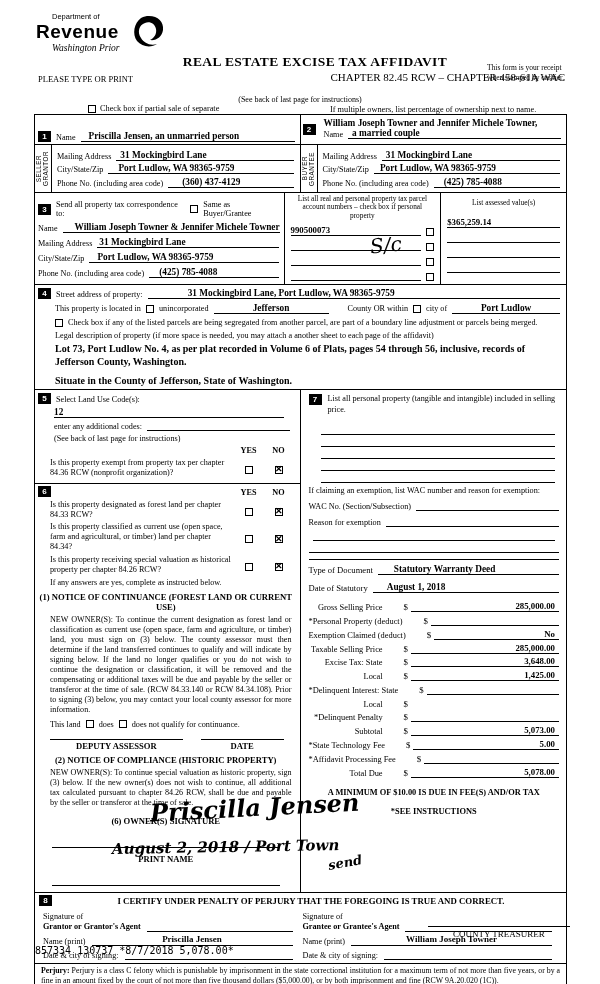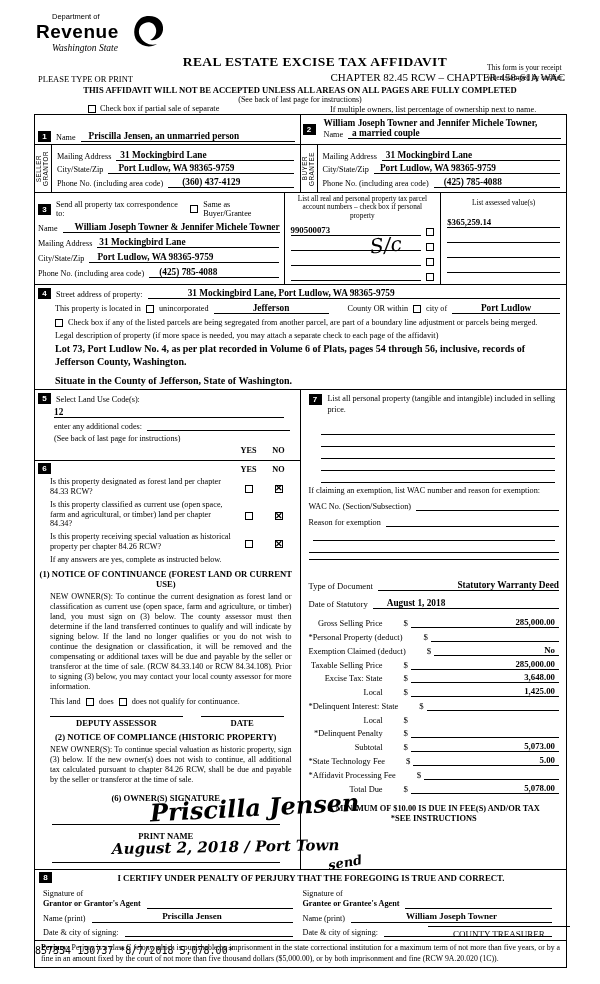--- a/index.html
+++ b/index.html
@@ -117,33 +117,32 @@
   .stamp { position:absolute; left:35px; top:945px; font-family:"DejaVu Sans Mono", monospace; font-size:10px; }
 </style>
 </head>
 <body>
 
 <div class="page">
 
   <div class="logo">
     <div class="logo-dept">Department of</div>
     <div class="logo-rev">Revenue</div>
-    <div class="logo-state">Washington State</div>
+    <div class="logo-state">Washington Prior</div>
     <svg class="logo-swirl" width="34" height="34" viewBox="0 0 34 34">
       <path d="M17 2 C26 2 32 8 31 16 C30 23 24 27 18 26 C22 24 25 20 24 15 C23 10 18 7 13 9 C7 11 5 18 9 24 C12 29 18 32 25 30 C19 34 10 33 5 27 C0 20 2 9 9 4 C12 2.5 14 2 17 2 Z" fill="#000"></path>
     </svg>
   </div>
   <div class="title">REAL ESTATE EXCISE TAX AFFIDAVIT</div>
   <div class="typeprint">PLEASE TYPE OR PRINT</div>
   <div class="chapter">CHAPTER 82.45 RCW – CHAPTER 458-61A WAC</div>
   <div class="receipt">
     <div>This form is your receipt</div>
     <div>when stamped by cashier.</div>
   </div>
-  <div class="warning">THIS AFFIDAVIT WILL NOT BE ACCEPTED UNLESS ALL AREAS ON ALL PAGES ARE FULLY COMPLETED</div>
   <div class="seeback">(See back of last page for instructions)</div>
   <div class="partial">
     <span class="cb"></span>
     <span>Check box if partial sale of separate</span>
   </div>
   <div class="multi">If multiple owners, list percentage of ownership next to name.</div>
 
   <div class="formbox">
 
     <div class="rowA">
@@ -281,21 +280,21 @@
         <span class="ul val" style="width:115px; text-align:center;">Jefferson</span>
         <span class="lbl" style="margin-left:14px;">County OR  within</span>
         <span class="cb"></span>
         <span class="lbl">city of</span>
         <span class="ul val" style="flex:1; text-align:center;">Port Ludlow</span>
       </div>
       <div class="frow indent" style="margin-top:4px; align-items:center;">
         <span class="cb"></span>
         <span class="lbl">Check box if any of the listed parcels are being segregated from another parcel, are part of a boundary line adjustment or parcels being merged.</span>
       </div>
-      <div class="lbl indent" style="margin-top:4px;">Legal description of property (if more space is needed, you may attach a separate check to each page of the affidavit)</div>
+      <div class="lbl indent" style="margin-top:4px;">Legal description of property (if more space is needed, you may attach a another sheet to each page of the affidavit)</div>
       <div class="legal">Lot 73, Port Ludlow No. 4, as per plat recorded in Volume 6 of Plats, pages 54 through 56, inclusive, records of Jefferson County, Washington.</div>
       <div class="situate">Situate in the County of Jefferson, State of Washington.</div>
     </div>
 
     <div class="rowE">
       <div class="colL">
 
         <div class="sec5">
           <div class="frow">
             <span class="numbox">5</span>
@@ -305,20 +304,25 @@
             <span class="ul val" style="flex:1;">12</span>
           </div>
           <div class="frow" style="margin:3px 4px 0 16px;">
             <span class="lbl">enter any additional codes:</span>
             <span class="ul" style="flex:1; height:10px;"></span>
           </div>
           <div class="lbl" style="margin:3px 0 0 16px;">(See back of last page for instructions)</div>
           <div class="ynhead" style="margin-top:3px;">
             <span>YES</span>
             <span>NO</span>
+          </div>
+          <div class="qrow">
+            <div class="q">Is this property exempt from property tax per chapter 84.36 RCW (nonprofit organization)?</div>
+            <div class="cell"><span class="cb"></span></div>
+            <div class="cell"><span class="cb checked"></span></div>
           </div>
         </div>
 
         <div class="sec6">
           <div style="display:flex; align-items:flex-end;">
             <span class="numbox">6</span>
             <div class="ynhead" style="flex:1;">
               <span>YES</span>
               <span>NO</span>
             </div>
@@ -383,21 +387,21 @@
         </div>
         <div class="frow" style="margin-top:6px;">
           <span class="lbl">Reason for exemption</span>
           <span class="ul" style="flex:1; height:10px;"></span>
         </div>
         <div class="blank-line" style="margin:2px 4px 0 4px;"></div>
         <div class="blank-line" style="margin:0 0 0 0;"></div>
 
         <div class="divider"></div>
 
-        <div class="frow" style="margin-top:20px;text-align:right;">
+        <div class="frow" style="margin-top:4px;">
           <span class="lbl" style="font-size:8.6px;">Type of Document</span>
           <span class="ul val" style="flex:1; padding-left:16px;">Statutory Warranty Deed</span>
         </div>
         <div class="frow" style="margin-top:7px;">
           <span class="lbl" style="font-size:8.6px;">Date of Statutory</span>
           <span class="ul val" style="flex:1; padding-left:14px;">August 1, 2018</span>
         </div>
 
         <div style="margin-top:5px;">
           <div class="mrow">
@@ -461,21 +465,21 @@
             <span class="mval"></span>
           </div>
           <div class="mrow">
             <span class="mlbl">Total Due</span>
             <span class="dollar">$</span>
             <span class="mval">5,078.00</span>
           </div>
         </div>
 
         <div class="ntitle" style="margin-top:10px; font-size:8.4px;">A MINIMUM OF $10.00 IS DUE IN FEE(S) AND/OR TAX</div>
-        <div class="ntitle" style="margin-top:1px; font-size:8.4px;">*SEE INSTRUCTIONS</div>
+        <div class="ntitle" style="margin-top:10px; font-size:8.4px;">*SEE INSTRUCTIONS</div>
       </div>
     </div>
 
     <div class="sec8">
       <div class="certify">
         <span class="numbox">8</span>
         <span class="t">I CERTIFY UNDER PENALTY OF PERJURY THAT THE FOREGOING IS TRUE AND CORRECT.</span>
       </div>
       <div class="sgrid">
         <div class="cell">

